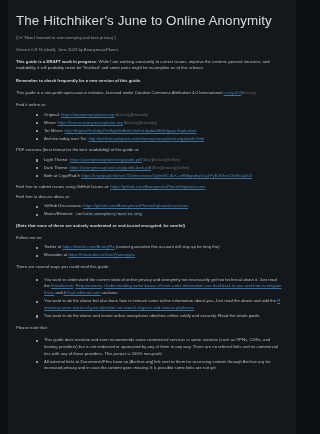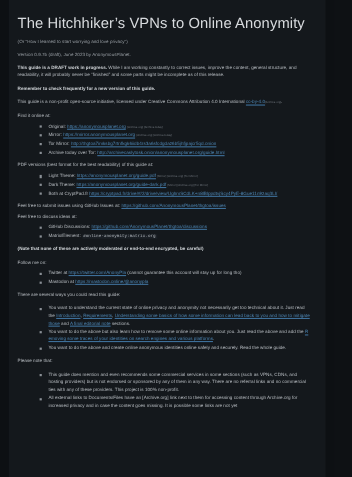--- a/index.html
+++ b/index.html
@@ -113,21 +113,21 @@
 </head>
 <body>
 
 <div id="page">
 
   <div class="gutter left"></div>
   <div class="gutter right"></div>
 
   <div id="content">
 
-    <h1 class="doc-title">The Hitchhiker’s VPNs to Online Anonymity</h1>
+    <h1 class="doc-title">The Hitchhiker’s June to Online Anonymity</h1>
 
     <p class="meta">(Or “How I learned to start worrying and love privacy”)</p>
     <p class="meta sp">Version 0.9.7b (draft), June 2023 by AnonymousPlanet.</p>
 
     <p class="body"><b class="strong">This guide is a DRAFT work in progress.</b><span> While I am working constantly to correct issues, improve the content, general structure, and readability, it will probably never be “finished” and some parts might be incomplete as of this release.</span></p>
 
     <p class="body"><b class="strong">Remember to check frequently for a new version of this guide.</b></p>
 
     <p class="body"><span>This guide is a non-profit open-source initiative, licensed under Creative Commons Attribution 4.0 International </span><a class="lnk" href="#">cc-by-4.0</a><span class="arch">[Archive.org]</span><span>.</span></p>
 

